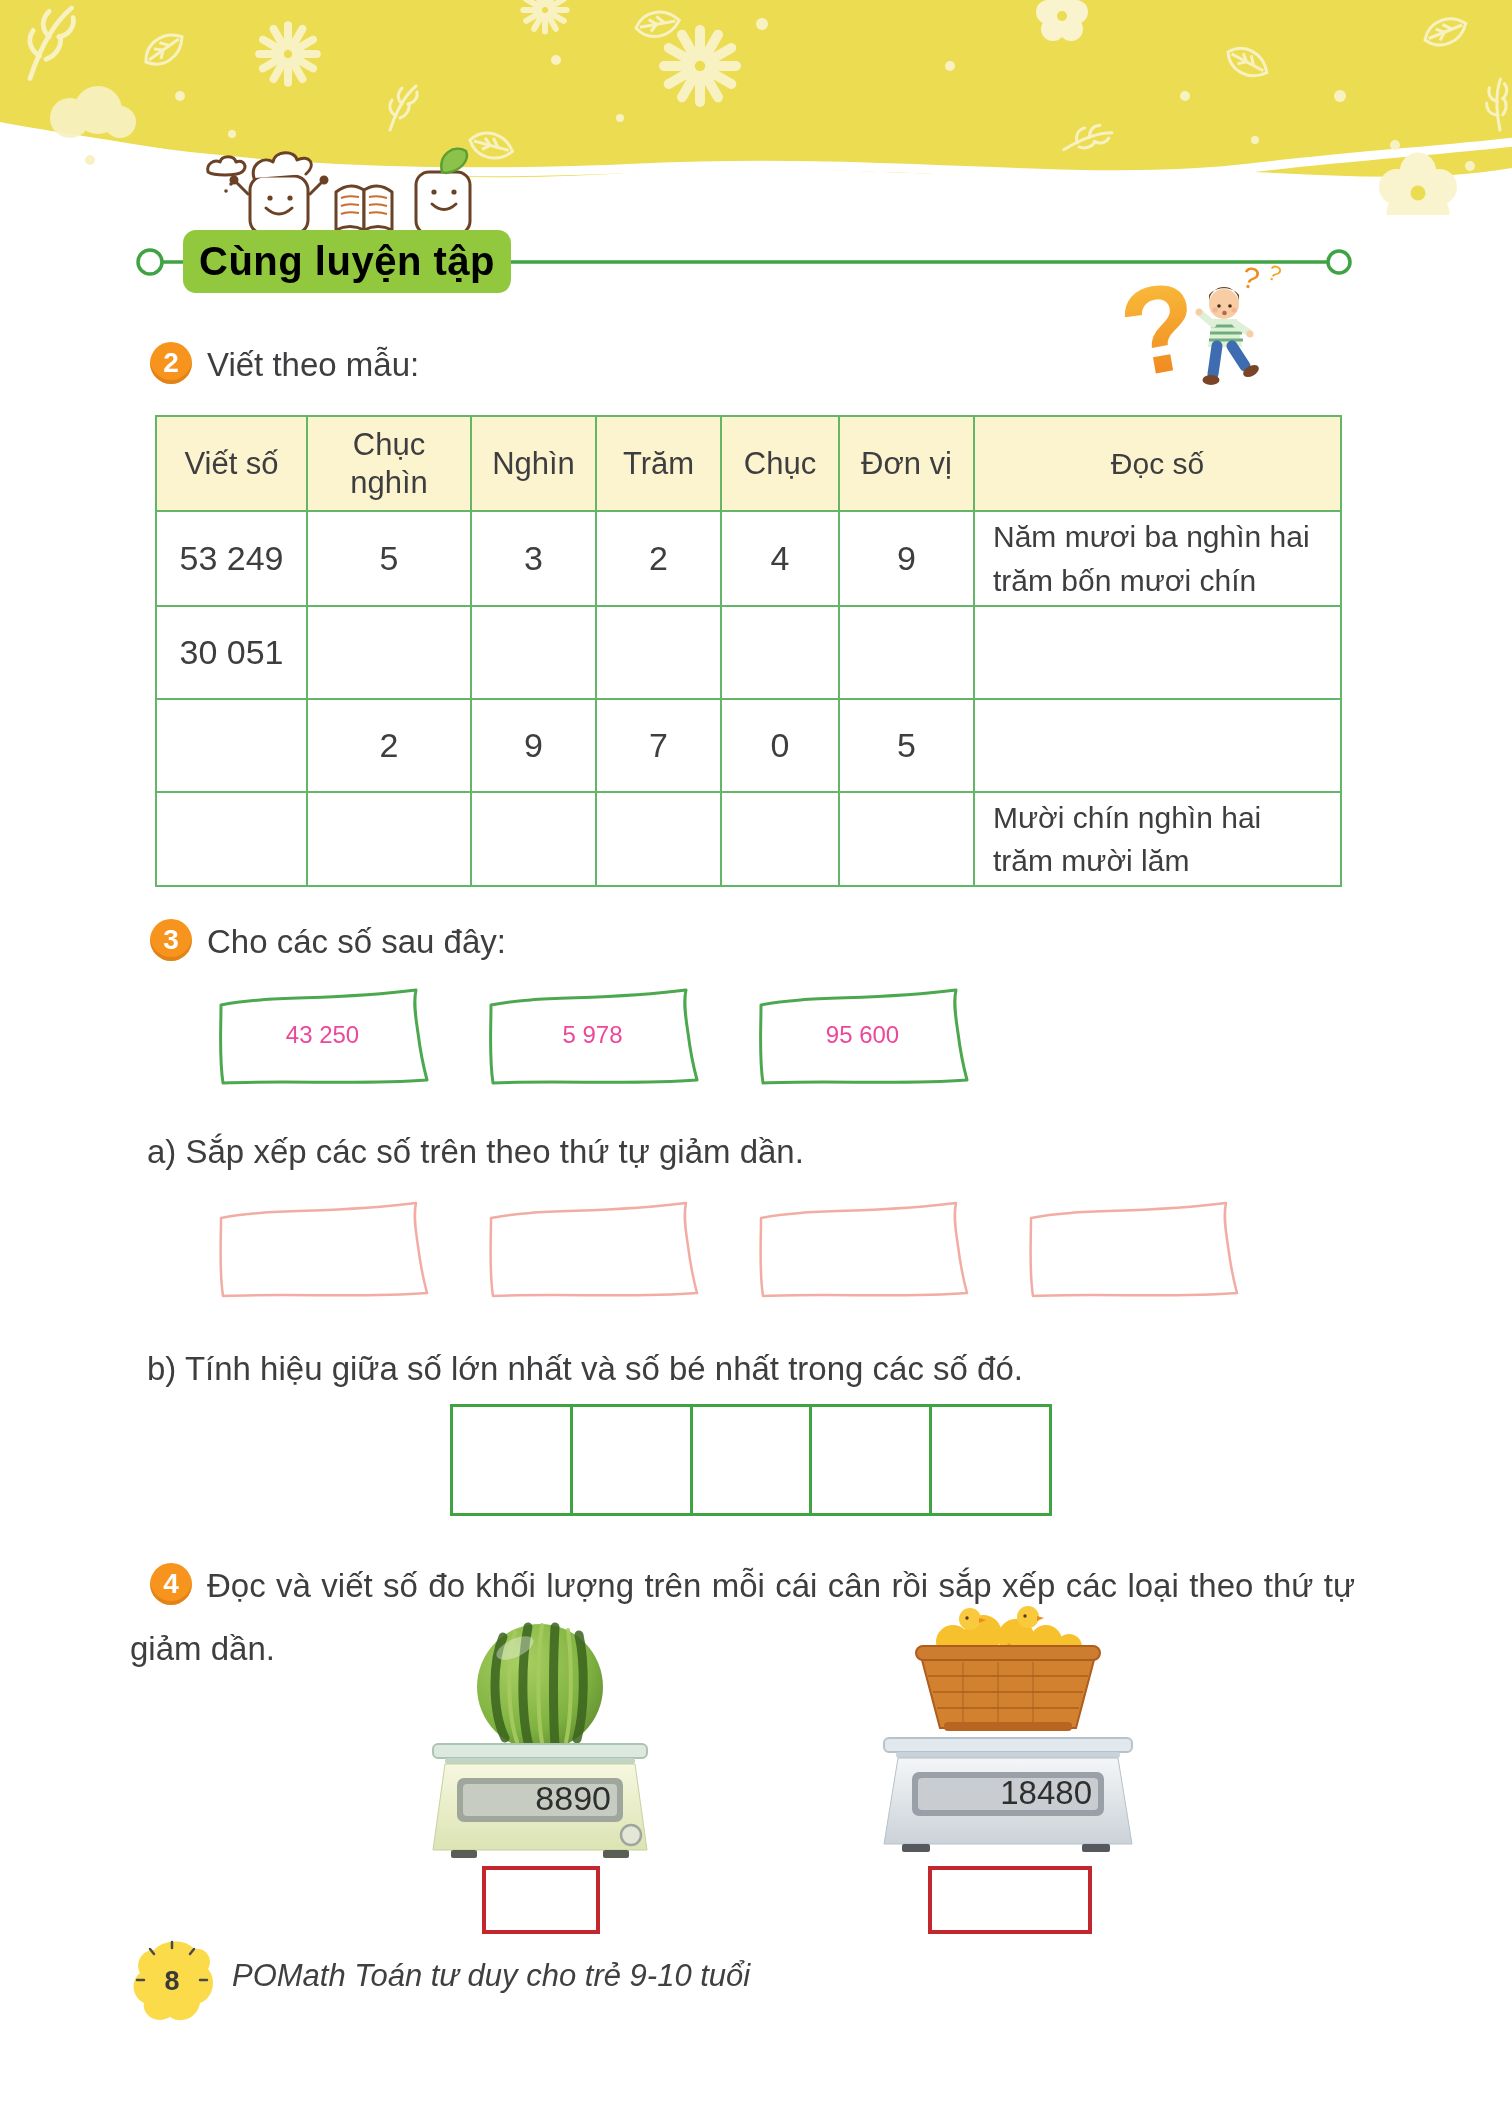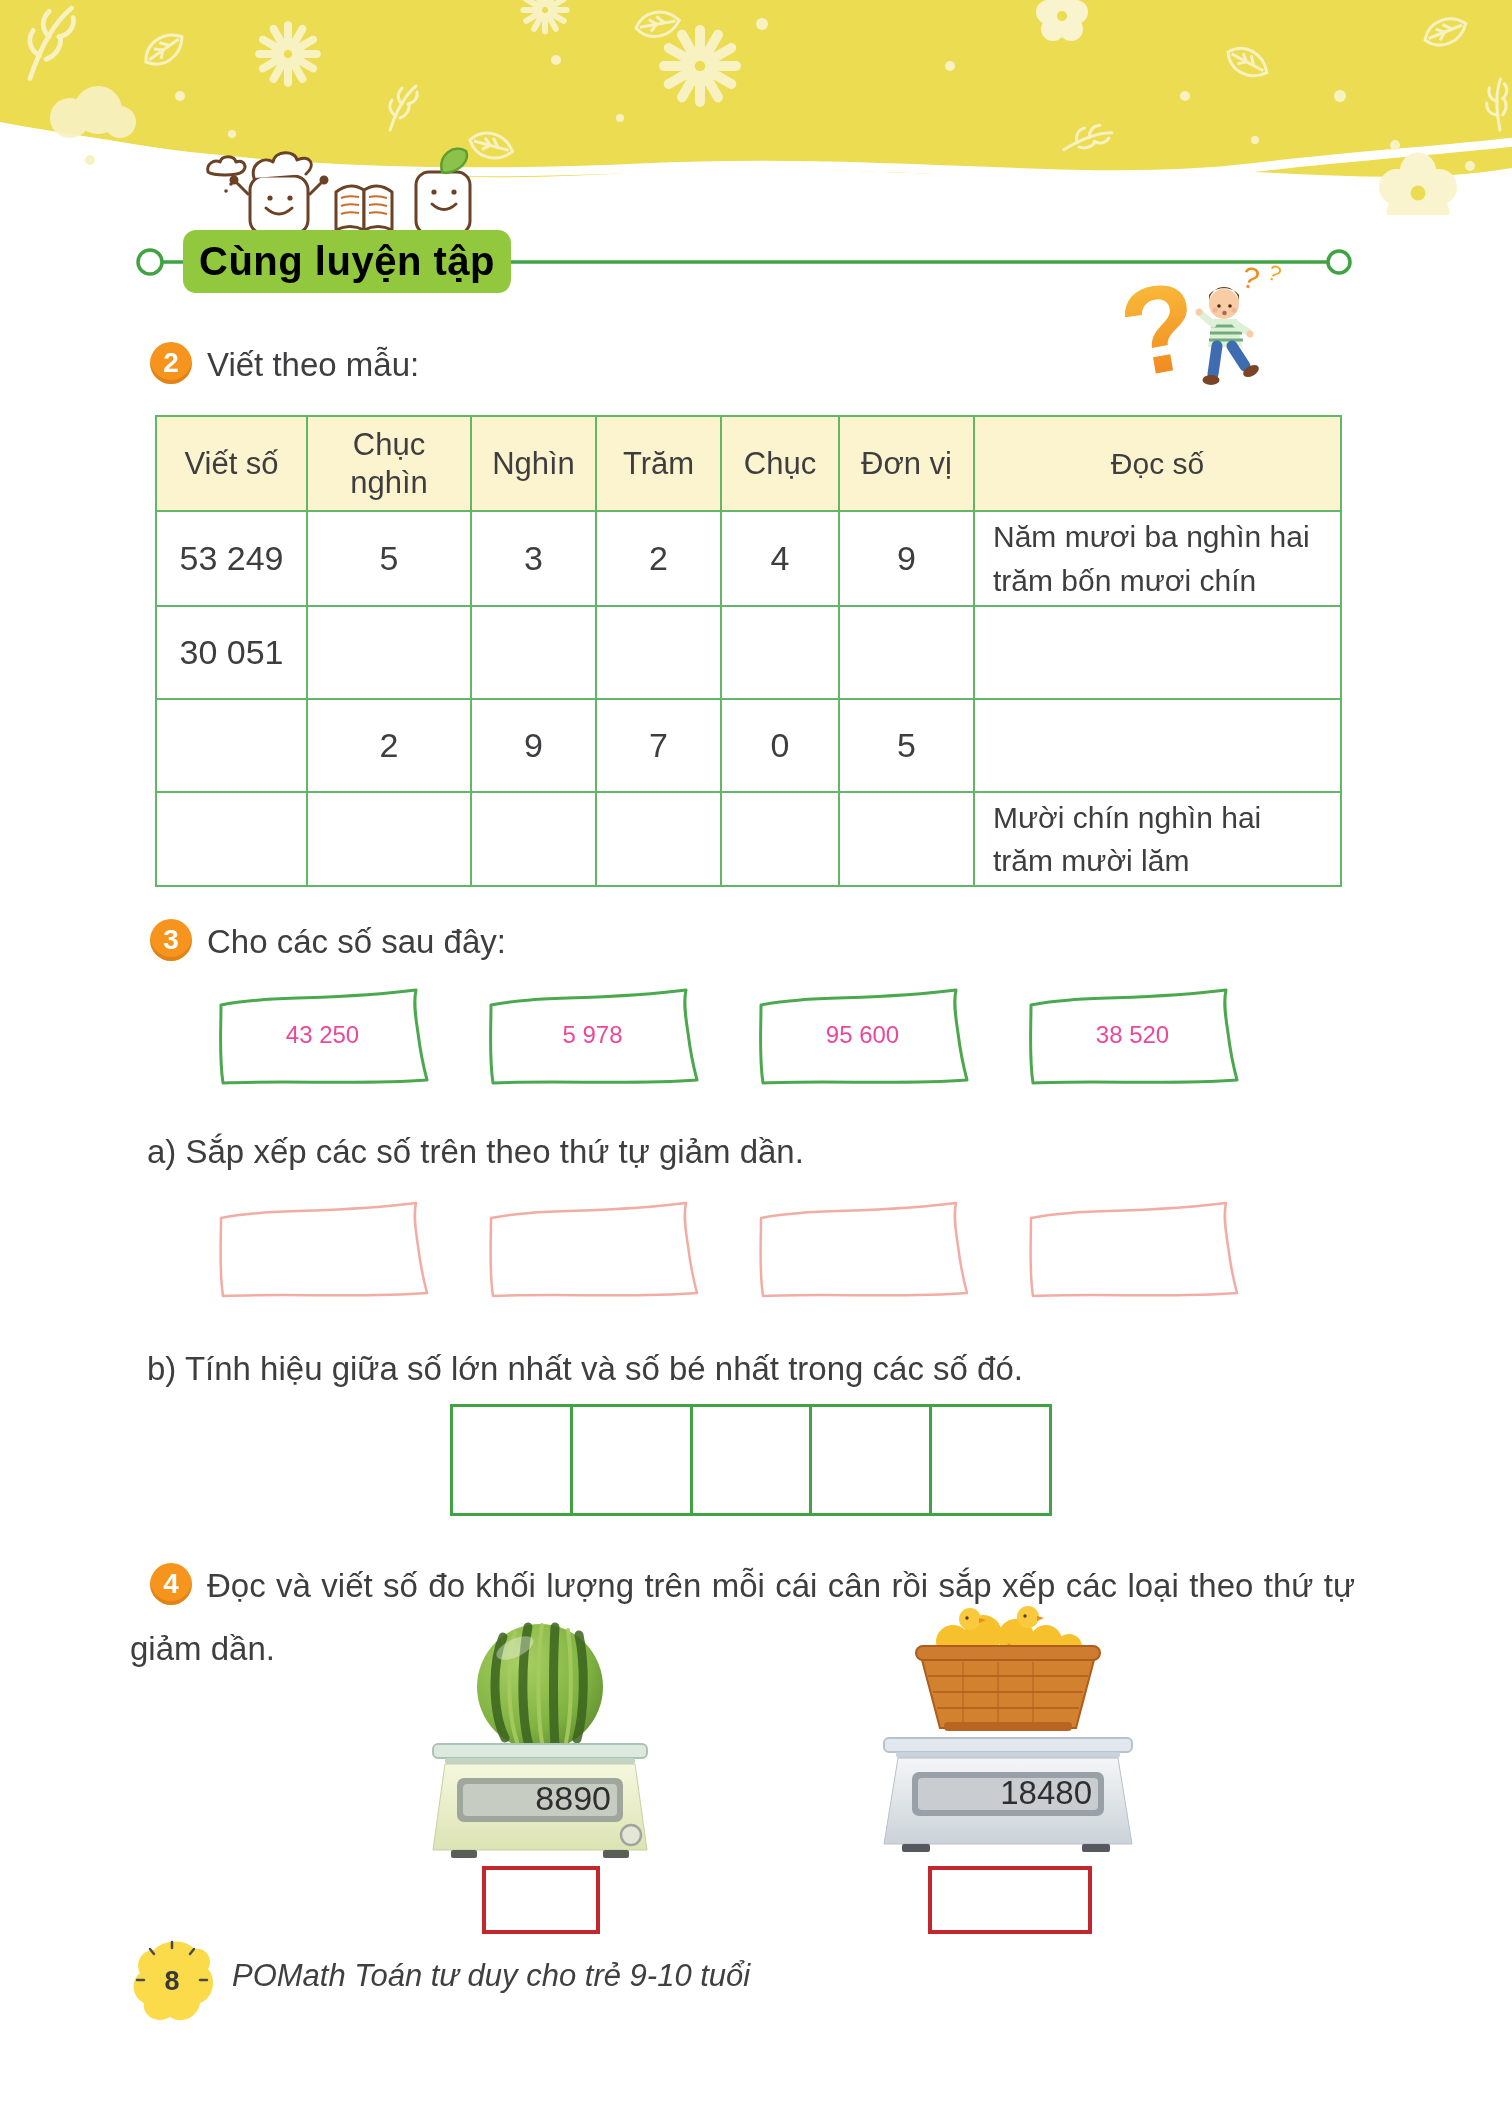--- a/index.html
+++ b/index.html
@@ -298,26 +298,20 @@
         <path d="M11,20 C60,10 120,16 206,5 C203,18 206,34 208,48 C210,64 213,80 217,95 C150,100 80,95 13,98 C9,72 11,45 11,20 Z" fill="#fff" stroke="#4CA84F" stroke-width="3" stroke-linejoin="round"></path>
       </svg>
     <span class="num">5 978</span>
   </div>
   <div class="card" style="left:750px;top:985px;">
     <svg viewBox="0 0 225 100">
         <path d="M11,20 C60,10 120,16 206,5 C203,18 206,34 208,48 C210,64 213,80 217,95 C150,100 80,95 13,98 C9,72 11,45 11,20 Z" fill="#fff" stroke="#4CA84F" stroke-width="3" stroke-linejoin="round"></path>
       </svg>
     <span class="num">95 600</span>
   </div>
-  <div class="card" style="left:1020px;top:985px;">
-    <svg viewBox="0 0 225 100">
-        <path d="M11,20 C60,10 120,16 206,5 C203,18 206,34 208,48 C210,64 213,80 217,95 C150,100 80,95 13,98 C9,72 11,45 11,20 Z" fill="#fff" stroke="#4CA84F" stroke-width="3" stroke-linejoin="round"></path>
-      </svg>
-    <span class="num">38 520</span>
-  </div>
 
   <div class="label33" style="left:147px;top:1133px;">a) Sắp xếp các số trên theo thứ tự giảm dần.</div>
 
   <div class="card" style="left:210px;top:1198px;">
     <svg viewBox="0 0 225 100">
         <path d="M11,20 C60,10 120,16 206,5 C203,18 206,34 208,48 C210,64 213,80 217,95 C150,100 80,95 13,98 C9,72 11,45 11,20 Z" fill="#fff" stroke="#F2ACA4" stroke-width="2.5" stroke-linejoin="round"></path>
       </svg>
   </div>
   <div class="card" style="left:480px;top:1198px;">
     <svg viewBox="0 0 225 100">

